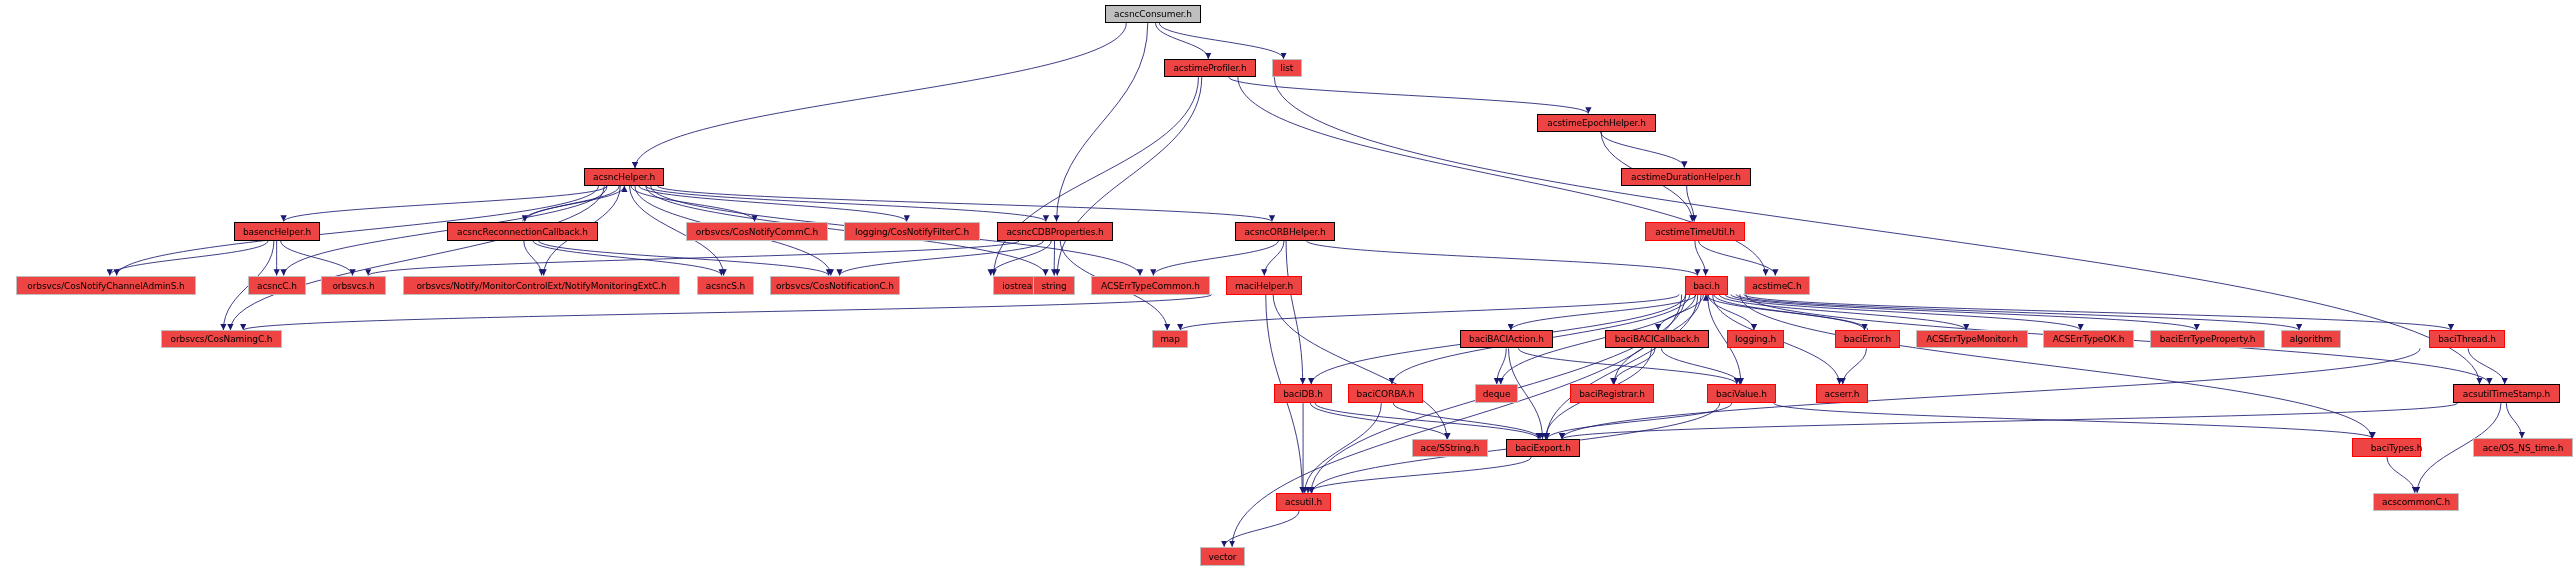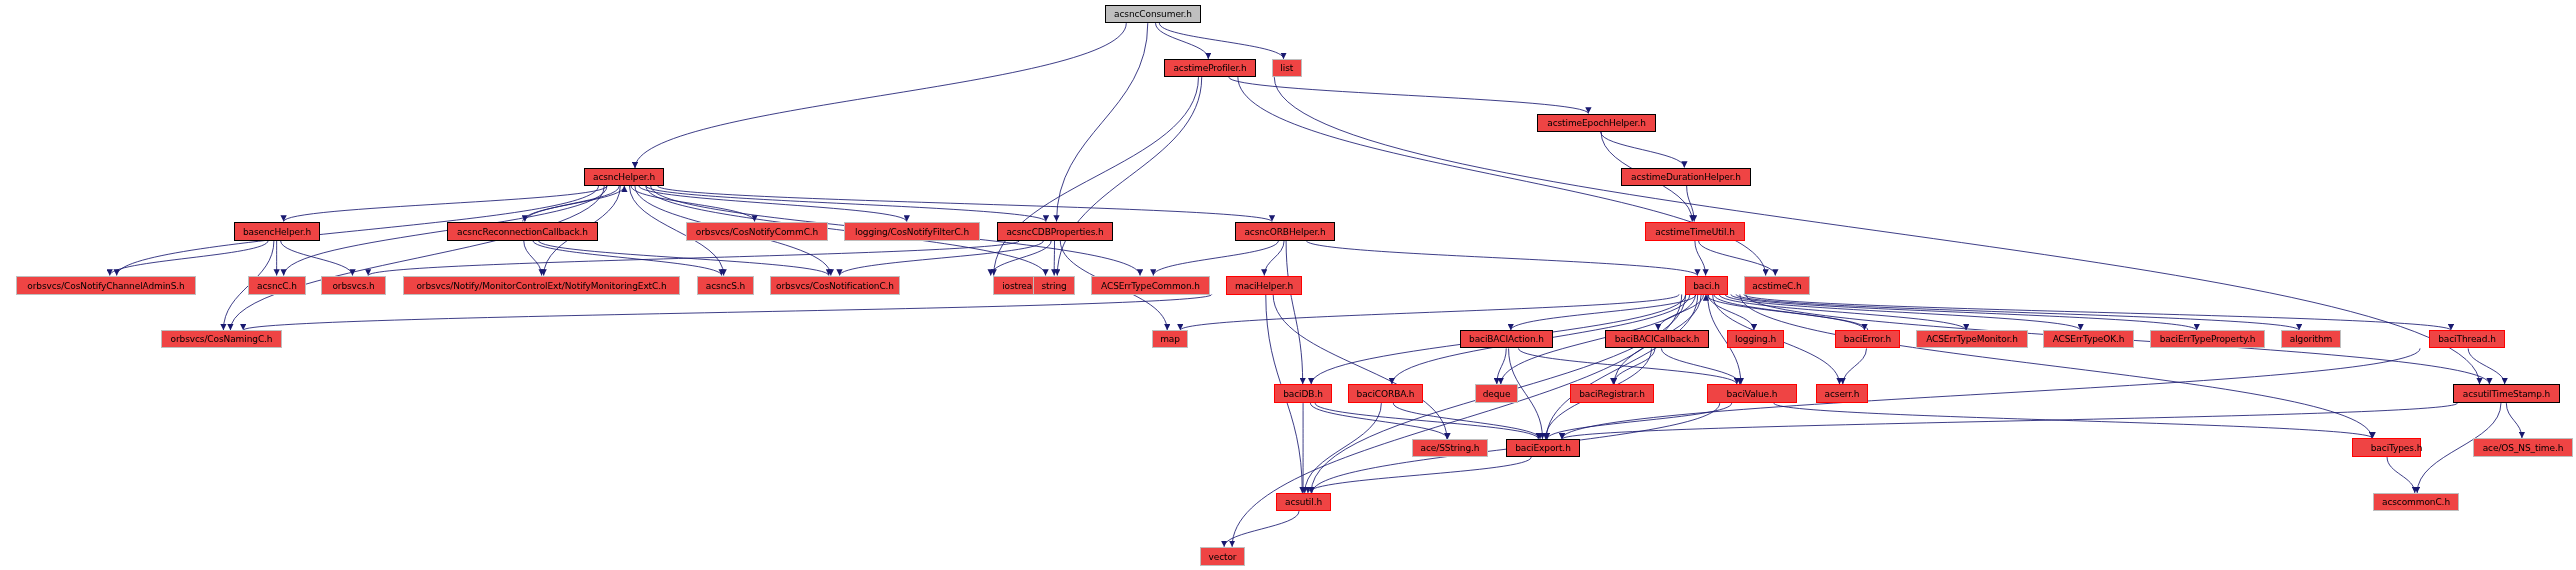--- a/index.html
+++ b/index.html
@@ -153,21 +153,21 @@
       <div class="node truncated" style="left: 1835px; top: 330px; width: 65px; height: 18px;">baciError.h</div>
       <div class="node missing" style="left: 1916px; top: 330px; width: 112px; height: 18px;">ACSErrTypeMonitor.h</div>
       <div class="node missing" style="left: 2043px; top: 330px; width: 91px; height: 18px;">ACSErrTypeOK.h</div>
       <div class="node missing" style="left: 2150px; top: 330px; width: 115px; height: 18px;">baciErrTypeProperty.h</div>
       <div class="node missing" style="left: 2281px; top: 330px; width: 60px; height: 18px;">algorithm</div>
       <div class="node truncated" style="left: 2429px; top: 330px; width: 76px; height: 18px;">baciThread.h</div>
       <div class="node truncated" style="left: 1274px; top: 384px; width: 58px; height: 19px;">baciDB.h</div>
       <div class="node truncated" style="left: 1348px; top: 384px; width: 75px; height: 19px;">baciCORBA.h</div>
       <div class="node missing" style="left: 1475px; top: 384px; width: 43px; height: 19px;">deque</div>
       <div class="node truncated" style="left: 1570px; top: 384px; width: 84px; height: 19px;">baciRegistrar.h</div>
-      <div class="node truncated" style="left: 1707px; top: 384px; width: 90px; height: 19px;">baciValue.h</div>
+      <div class="node truncated" style="left: 1707px; top: 384px; width: 69px; height: 19px;">baciValue.h</div>
       <div class="node truncated" style="left: 1816px; top: 384px; width: 52px; height: 19px;">acserr.h</div>
       <div class="node local" style="left: 2453px; top: 384px; width: 107px; height: 19px;">acsutilTimeStamp.h</div>
       <div class="node missing" style="left: 1412px; top: 439px; width: 76px; height: 18px;">ace/SString.h</div>
       <div class="node local" style="left: 1506px; top: 439px; width: 74px; height: 18px;">baciExport.h</div>
       <div class="node truncated" style="left: 2352px; top: 438px; width: 69px; height: 19px; padding-left: 20px;">baciTypes.h</div>
       <div class="node missing" style="left: 2473px; top: 438px; width: 100px; height: 19px; text-align: right;">ace/OS_NS_time.h</div>
       <div class="node truncated" style="left: 1276px; top: 493px; width: 55px; height: 18px;">acsutil.h</div>
       <div class="node missing" style="left: 2373px; top: 493px; width: 86px; height: 18px;">acscommonC.h</div>
       <div class="node missing" style="left: 1200px; top: 547px; width: 45px; height: 19px;">vector</div>
     </div>

